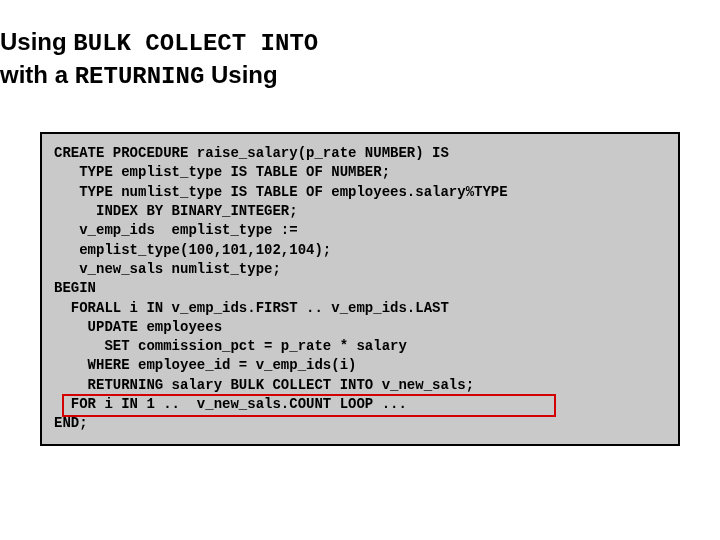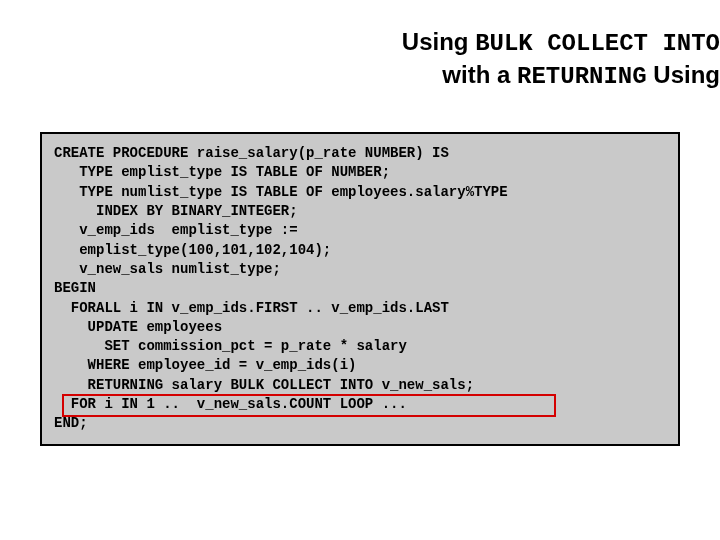--- a/index.html
+++ b/index.html
@@ -11,21 +11,21 @@
     font-family: Arial, Helvetica, sans-serif;
   }
   .page {
     width: 720px;
     height: 540px;
     position: relative;
     box-sizing: border-box;
     padding-top: 26px;
   }
   .title {
-    text-align: right;
+    text-align: left;
     font-size: 24px;
     font-weight: bold;
     color: #000;
     line-height: 1.3;
   }
   .title .mono {
     font-family: "Courier New", Courier, monospace;
     font-weight: bold;
   }
   .code-box {

